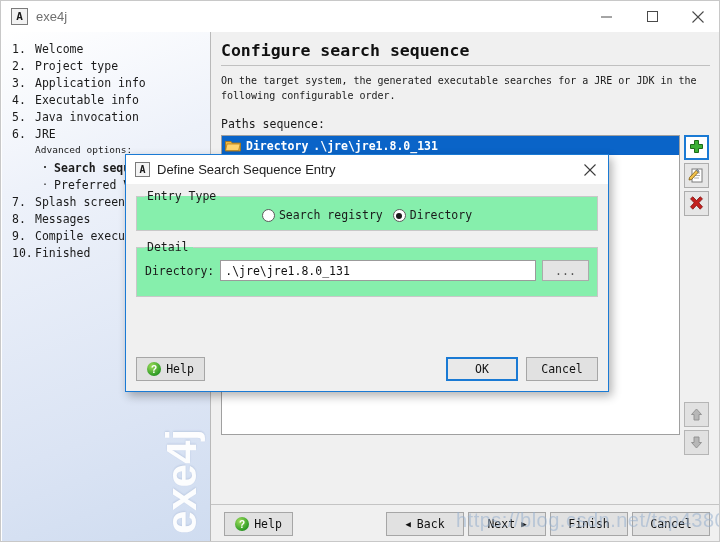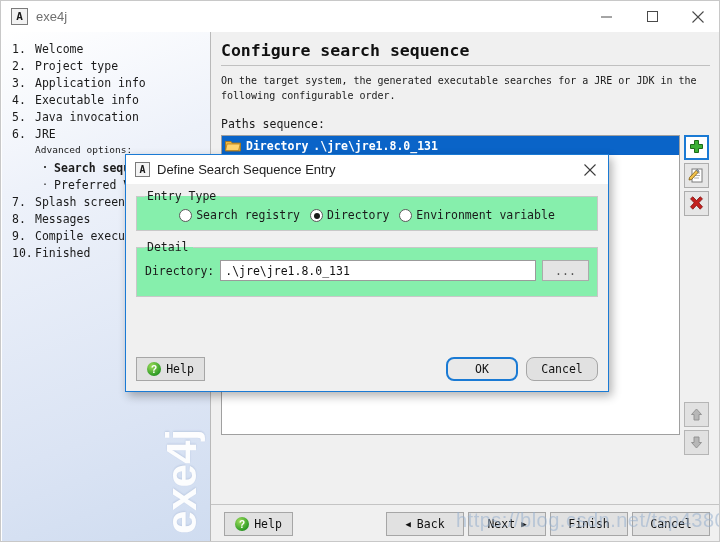--- a/index.html
+++ b/index.html
@@ -300,21 +300,21 @@
     width: 482px; height: 42px;
   }
   .dlg-help {
     position: absolute; left: 10px; top: 8px;
     width: 69px; gap: 5px;
   }
   .dlg-actions {
     position: absolute; right: 10px; top: 8px;
     display: flex; gap: 8px;
   }
-  .dlg-actions .btn { width: 72px; border-radius: 8px; }
+  .dlg-actions .btn { width: 72px; }
   .btn.default {
     border: 2px solid #1a7ad4;
     background: #e9e9e9;
   }
 
   
   .watermark {
     position: absolute;
     left: 455px; top: 508px;
     font-family: "Liberation Sans", sans-serif;
@@ -514,24 +514,20 @@
           <label class="radio-opt">
             <span class="radio"></span>
             <span>Search registry</span>
           </label>
           <label class="radio-opt">
             <span class="radio checked">
                 <span class="ink"></span>
               </span>
             <span>Directory</span>
           </label>
-          <label class="radio-opt">
-            <span class="radio"></span>
-            <span>Environment variable</span>
-          </label>
         </div>
       </fieldset>
 
       <fieldset class="group">
         <legend>Detail</legend>
         <div class="detail-row">
           <label>Directory:</label>
           <input class="text-input" type="text" value=".\jre\jre1.8.0_131" style="">
           <div class="browse-btn">...</div>
         </div>

